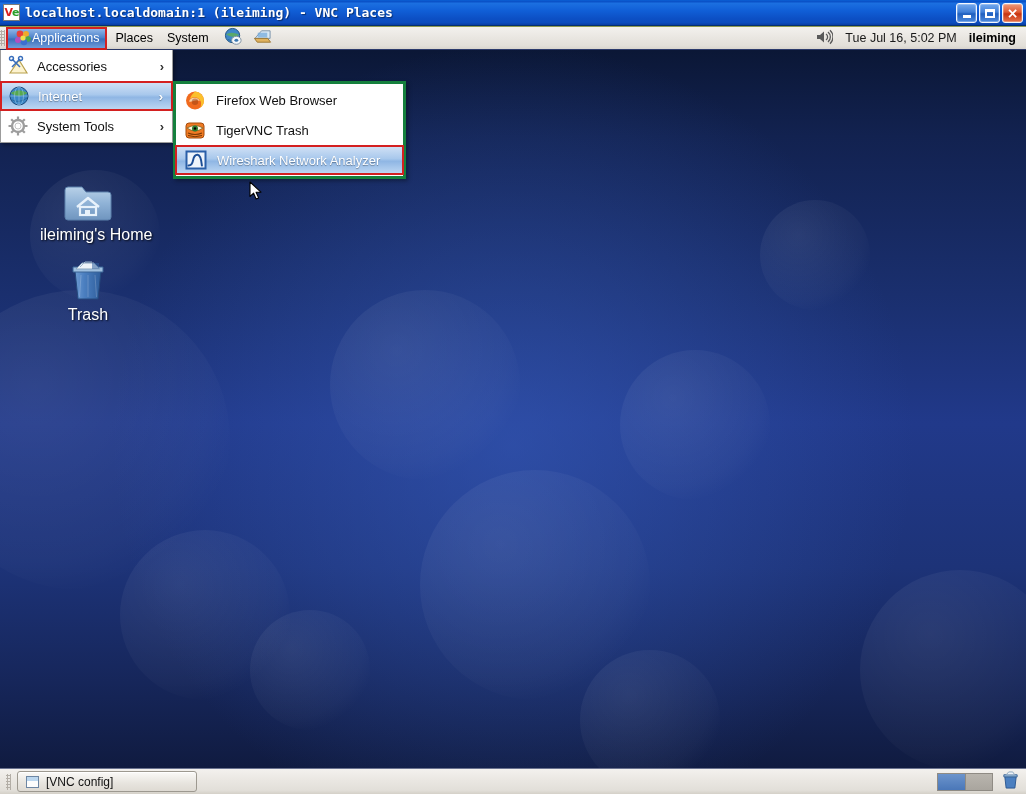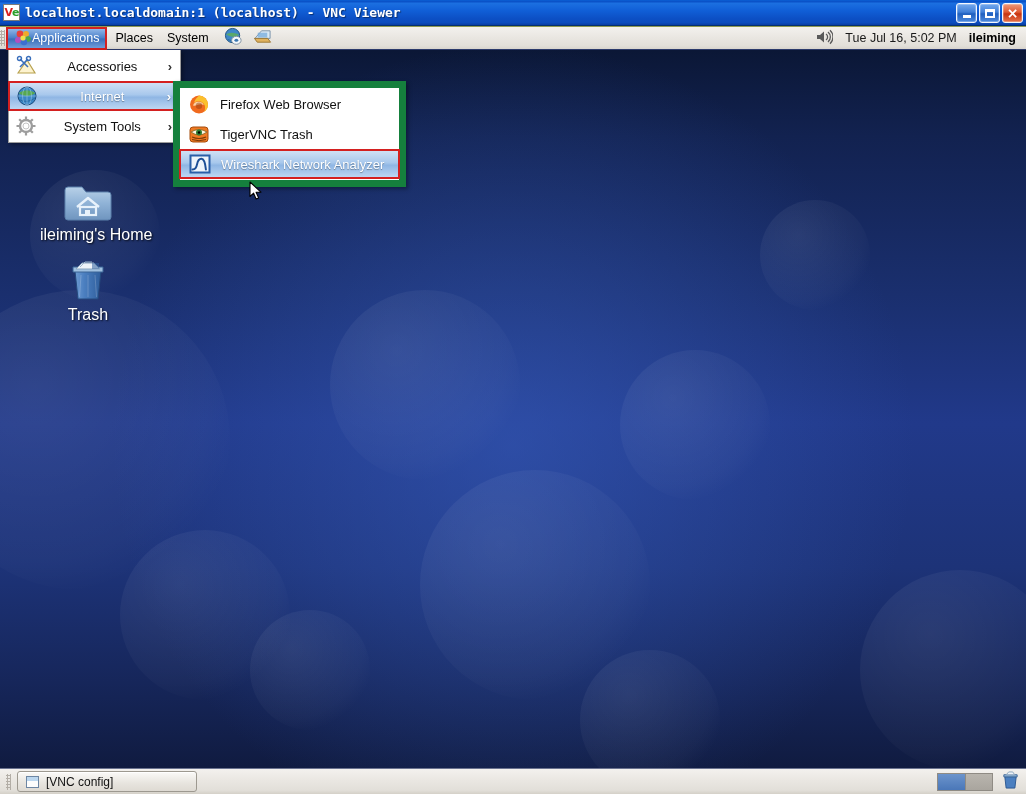--- a/index.html
+++ b/index.html
@@ -189,29 +189,28 @@
     height: 18px; width: 56px;
     background: #b5b1aa;
   }
   .ws { flex: 1; }
   .ws.active { background: linear-gradient(to bottom, #6c94cc, #4a77b8); }
   .ws.idle  { background: linear-gradient(to bottom, #b9b5ae, #a9a59e); }
   .ws + .ws { border-left: 1px solid #8f8b84; }
 
   
   #apps-menu {
-    position: absolute; left: 8px; top: 24px;
+    position: absolute; left: 0; top: 24px;
     width: 173px;
     background: #ffffff;
     border: 1px solid #9c9c9c;
     border-top: none;
     box-shadow: 2px 2px 4px rgba(0,0,0,.35);
     padding: 1px 0;
     z-index: 30;
-    text-align: center;
   }
   .menu-item {
     height: 30px;
     display: flex; align-items: center;
     padding: 0 6px;
     font-size: 13px; color: #111;
     gap: 8px;
     position: relative;
   }
   .menu-item .m-label { flex: 1; white-space: nowrap; }
@@ -226,21 +225,21 @@
     margin: 0 -1px;
     text-shadow: 0 1px 1px rgba(0,0,0,.35);
   }
   .menu-item.selected .arrow { color: #fff; }
 
   
   #internet-submenu {
     position: absolute; left: 173px; top: 55px;
     width: 233px;
     background: #ffffff;
-    border: 7px solid #15803d;
+    border: 3px solid #15803d;
     box-shadow: 2px 2px 4px rgba(0,0,0,.35);
     padding: 1px 0;
     z-index: 31;
   }
   #internet-submenu .menu-item { height: 30px; gap: 10px; padding: 0 8px; }
 
   
   .mi-icon { width: 22px; height: 22px; flex: none; position: relative; }
 
   
@@ -256,21 +255,21 @@
 </head>
 <body>
 
 <div id="vnc-window">
 
   <div id="titlebar">
     <div id="vnc-logo">
       <span class="v">V</span>
         <span class="c">e</span>
     </div>
-    <div id="titlebar-text">localhost.localdomain:1 (localhost) - VNC Viewer</div>
+    <div id="titlebar-text">localhost.localdomain:1 (ileiming) - VNC Places</div>
 
     <div id="window-controls">
       <div class="wbtn blue">
         <div class="glyph-min"></div>
       </div>
       <div class="wbtn blue">
         <div class="glyph-max"></div>
       </div>
       <div class="wbtn red">
         <div class="glyph-close">×</div>

